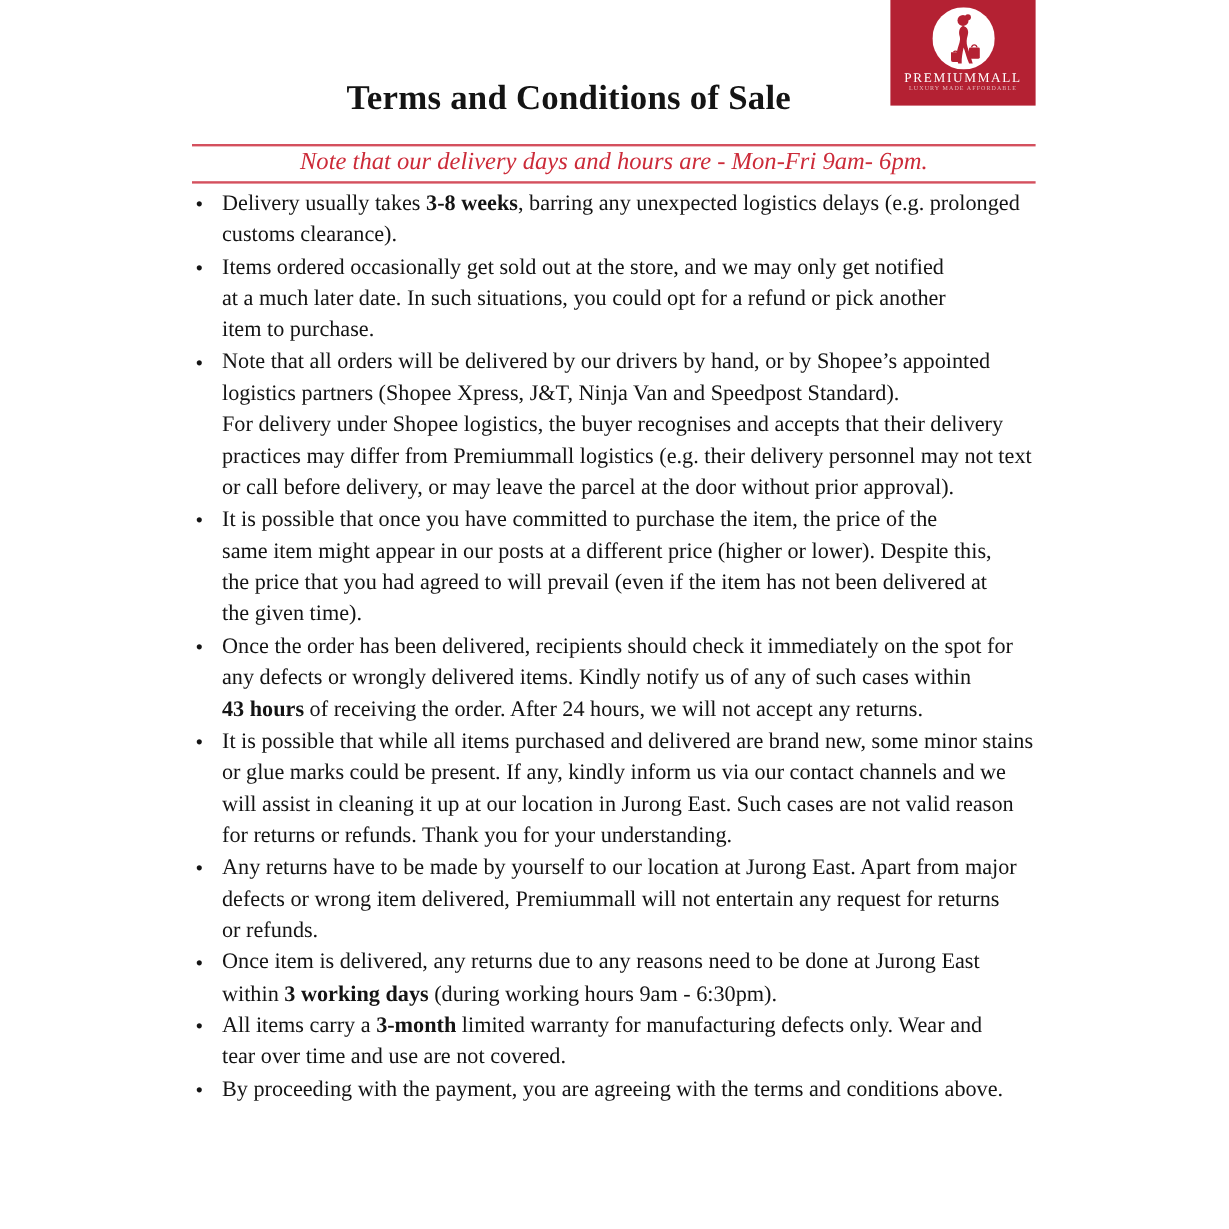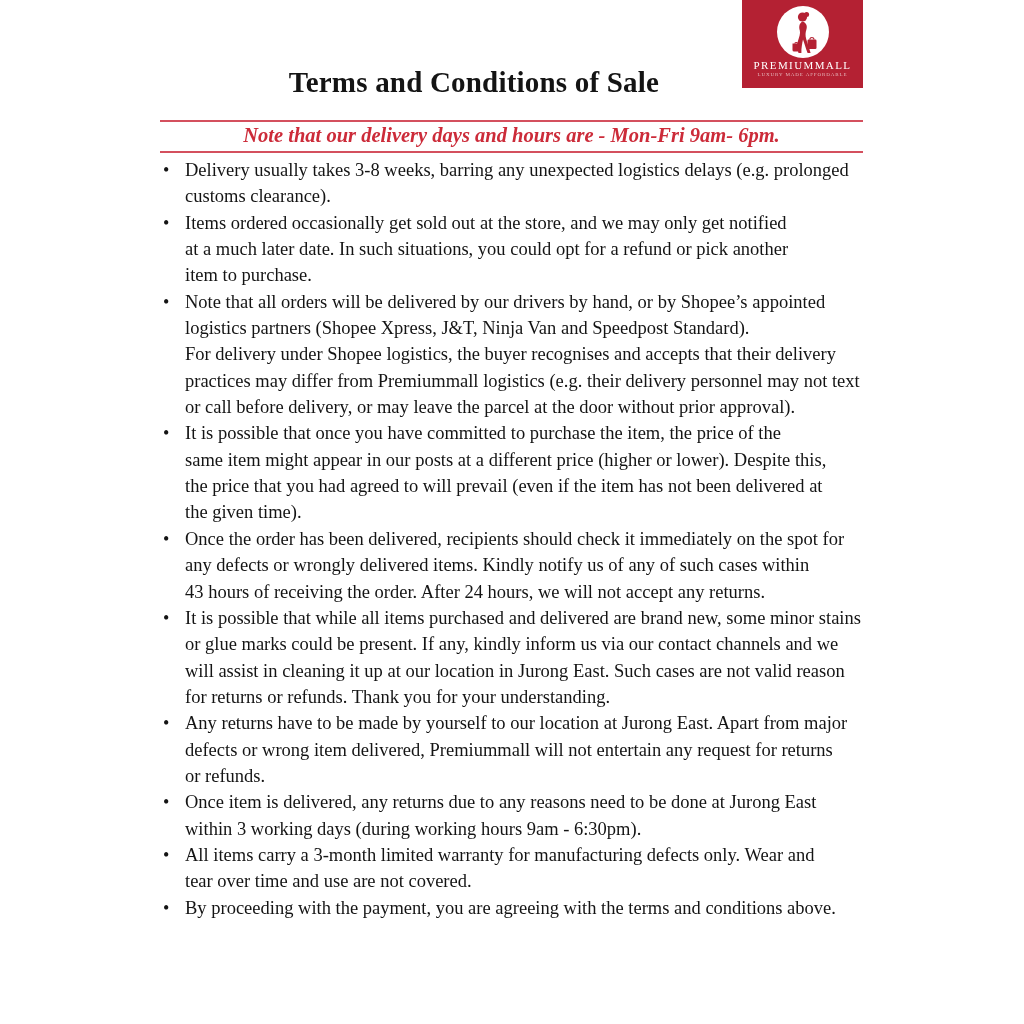--- a/index.html
+++ b/index.html
@@ -57,21 +57,20 @@
     width:703px;
     border-top:2px solid var(--rule-red);
     border-bottom:2px solid var(--rule-red);
     padding:2px 0 4px 0;
     text-align:center;
   }
   .note-banner .note{
     font-style:italic;
     font-size:20.5px;
     color:var(--note-red);
-    font-weight:bold;
   }
   
   .terms{
     position:absolute;
     top:157px;left:160px;
     width:740px;
     list-style:none;
   }
   .terms li{
     position:relative;
@@ -80,21 +79,21 @@
     line-height:26.35px;
     color:var(--text);
     white-space:nowrap;
   }
   .terms li::before{
     content:"\2022";
     position:absolute;
     left:3px;top:0;
     font-size:18px;
   }
-  .terms li b{font-weight:normal;}
+  .terms li b{font-weight:bold;}
 </style>
 </head>
 <body>
 
 <div class="page">
 
   <div class="logo">
     <svg width="52" height="52" viewBox="0 0 52 52">
       <circle cx="26" cy="26" r="26" fill="#ffffff"></circle>
       <g fill="#b42133">

